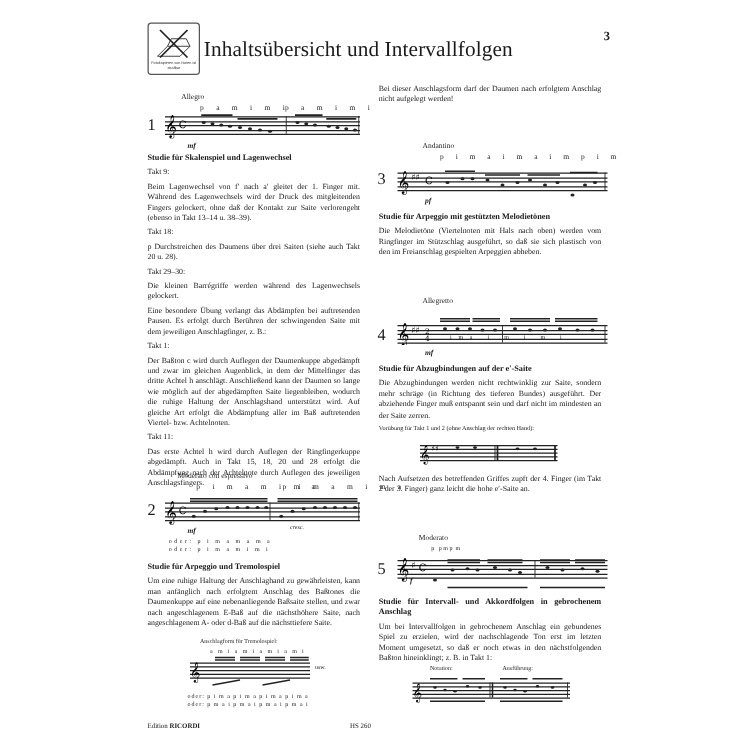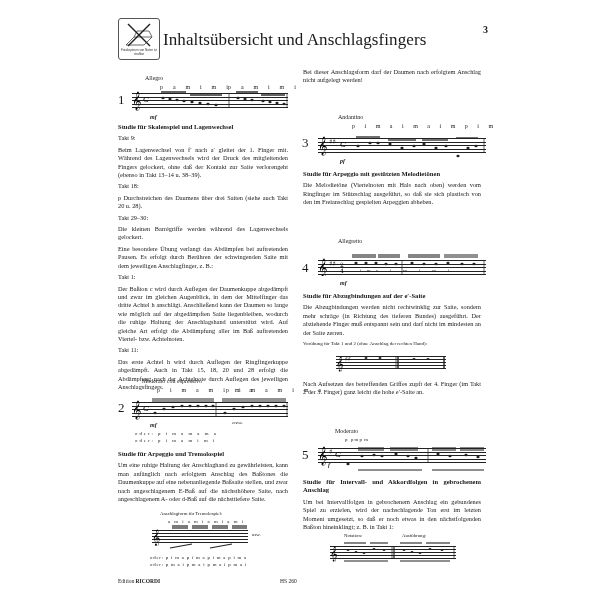--- a/index.html
+++ b/index.html
@@ -20,21 +20,21 @@
   .fing { font-size: 6px; letter-spacing: 4.2px; }
   .mnum { font-size: 13px; }
   .small { font-size: 4.8px; }
   .footer { font-size: 5.5px; }
   .staff { position: absolute; }
   .staff .line { position: absolute; left: 0; right: 0; height: 0; border-top: 0.6px solid #222; }
 </style>
 </head>
 <body>
 
-<div class="abs title">Inhaltsübersicht und Anschlagsfingers</div>
+<div class="abs title">Inhaltsübersicht und Intervallfolgen</div>
 <div class="abs pagenum">3</div>
 
 <div class="abs logo">
   <svg width="40" height="40">
     <path d="M7 26 L15 18 L33 18 L25 26 Z" fill="none" stroke="#444" stroke-width="0.8"></path>
     <path d="M15 18 L18 12 L30 12 L33 18" fill="none" stroke="#444" stroke-width="0.8"></path>
     <line x1="9" y1="5" x2="31" y2="27" stroke="#222" stroke-width="1.4"></line>
     <line x1="31" y1="5" x2="9" y2="27" stroke="#222" stroke-width="1.4"></line>
   </svg>
   <div class="cap">Fotokopieren von Noten ist strafbar</div>

